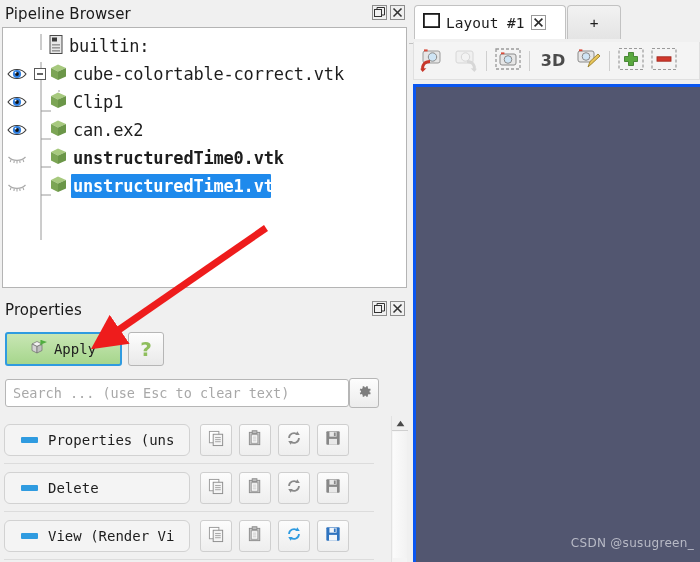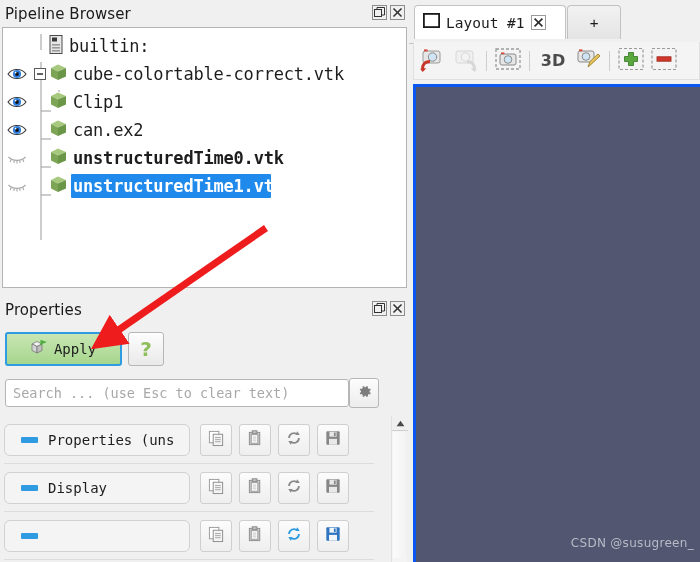--- a/index.html
+++ b/index.html
@@ -587,21 +587,21 @@
                 </svg>
               </span>
             </div>
           </div>
           <div class="sec-sep"></div>
         </div>
 
         <div class="sec-row">
           <div class="sec-head">
             <span class="sec-dash"></span>
-            <span class="sec-lbl">Display</span>
+            <span class="sec-lbl">Delete</span>
           </div>
           <div class="sec-btns">
             <div class="sec-btn">
               <span>
                 <svg width="17" height="17" viewBox="0 0 18 18">
                   <rect x="1.5" y="1.5" width="10" height="12" fill="#ffffff" stroke="#9a9a9a"></rect>
                   <rect x="5.5" y="4.5" width="10" height="12" fill="#f4f4f4" stroke="#8c8c8c"></rect>
                   <g stroke="#9a9a9a" stroke-width="0.9">
                     <line x1="7.5" y1="8" x2="13.5" y2="8"></line>
                       <line x1="7.5" y1="10.2" x2="13.5" y2="10.2"></line>
@@ -646,20 +646,21 @@
                 </svg>
               </span>
             </div>
           </div>
           <div class="sec-sep"></div>
         </div>
 
         <div class="sec-row">
           <div class="sec-head">
             <span class="sec-dash"></span>
+            <span class="sec-lbl">View (Render Vi</span>
           </div>
           <div class="sec-btns">
             <div class="sec-btn">
               <span>
                 <svg width="17" height="17" viewBox="0 0 18 18">
                   <rect x="1.5" y="1.5" width="10" height="12" fill="#ffffff" stroke="#9a9a9a"></rect>
                   <rect x="5.5" y="4.5" width="10" height="12" fill="#f4f4f4" stroke="#8c8c8c"></rect>
                   <g stroke="#9a9a9a" stroke-width="0.9">
                     <line x1="7.5" y1="8" x2="13.5" y2="8"></line>
                       <line x1="7.5" y1="10.2" x2="13.5" y2="10.2"></line>

